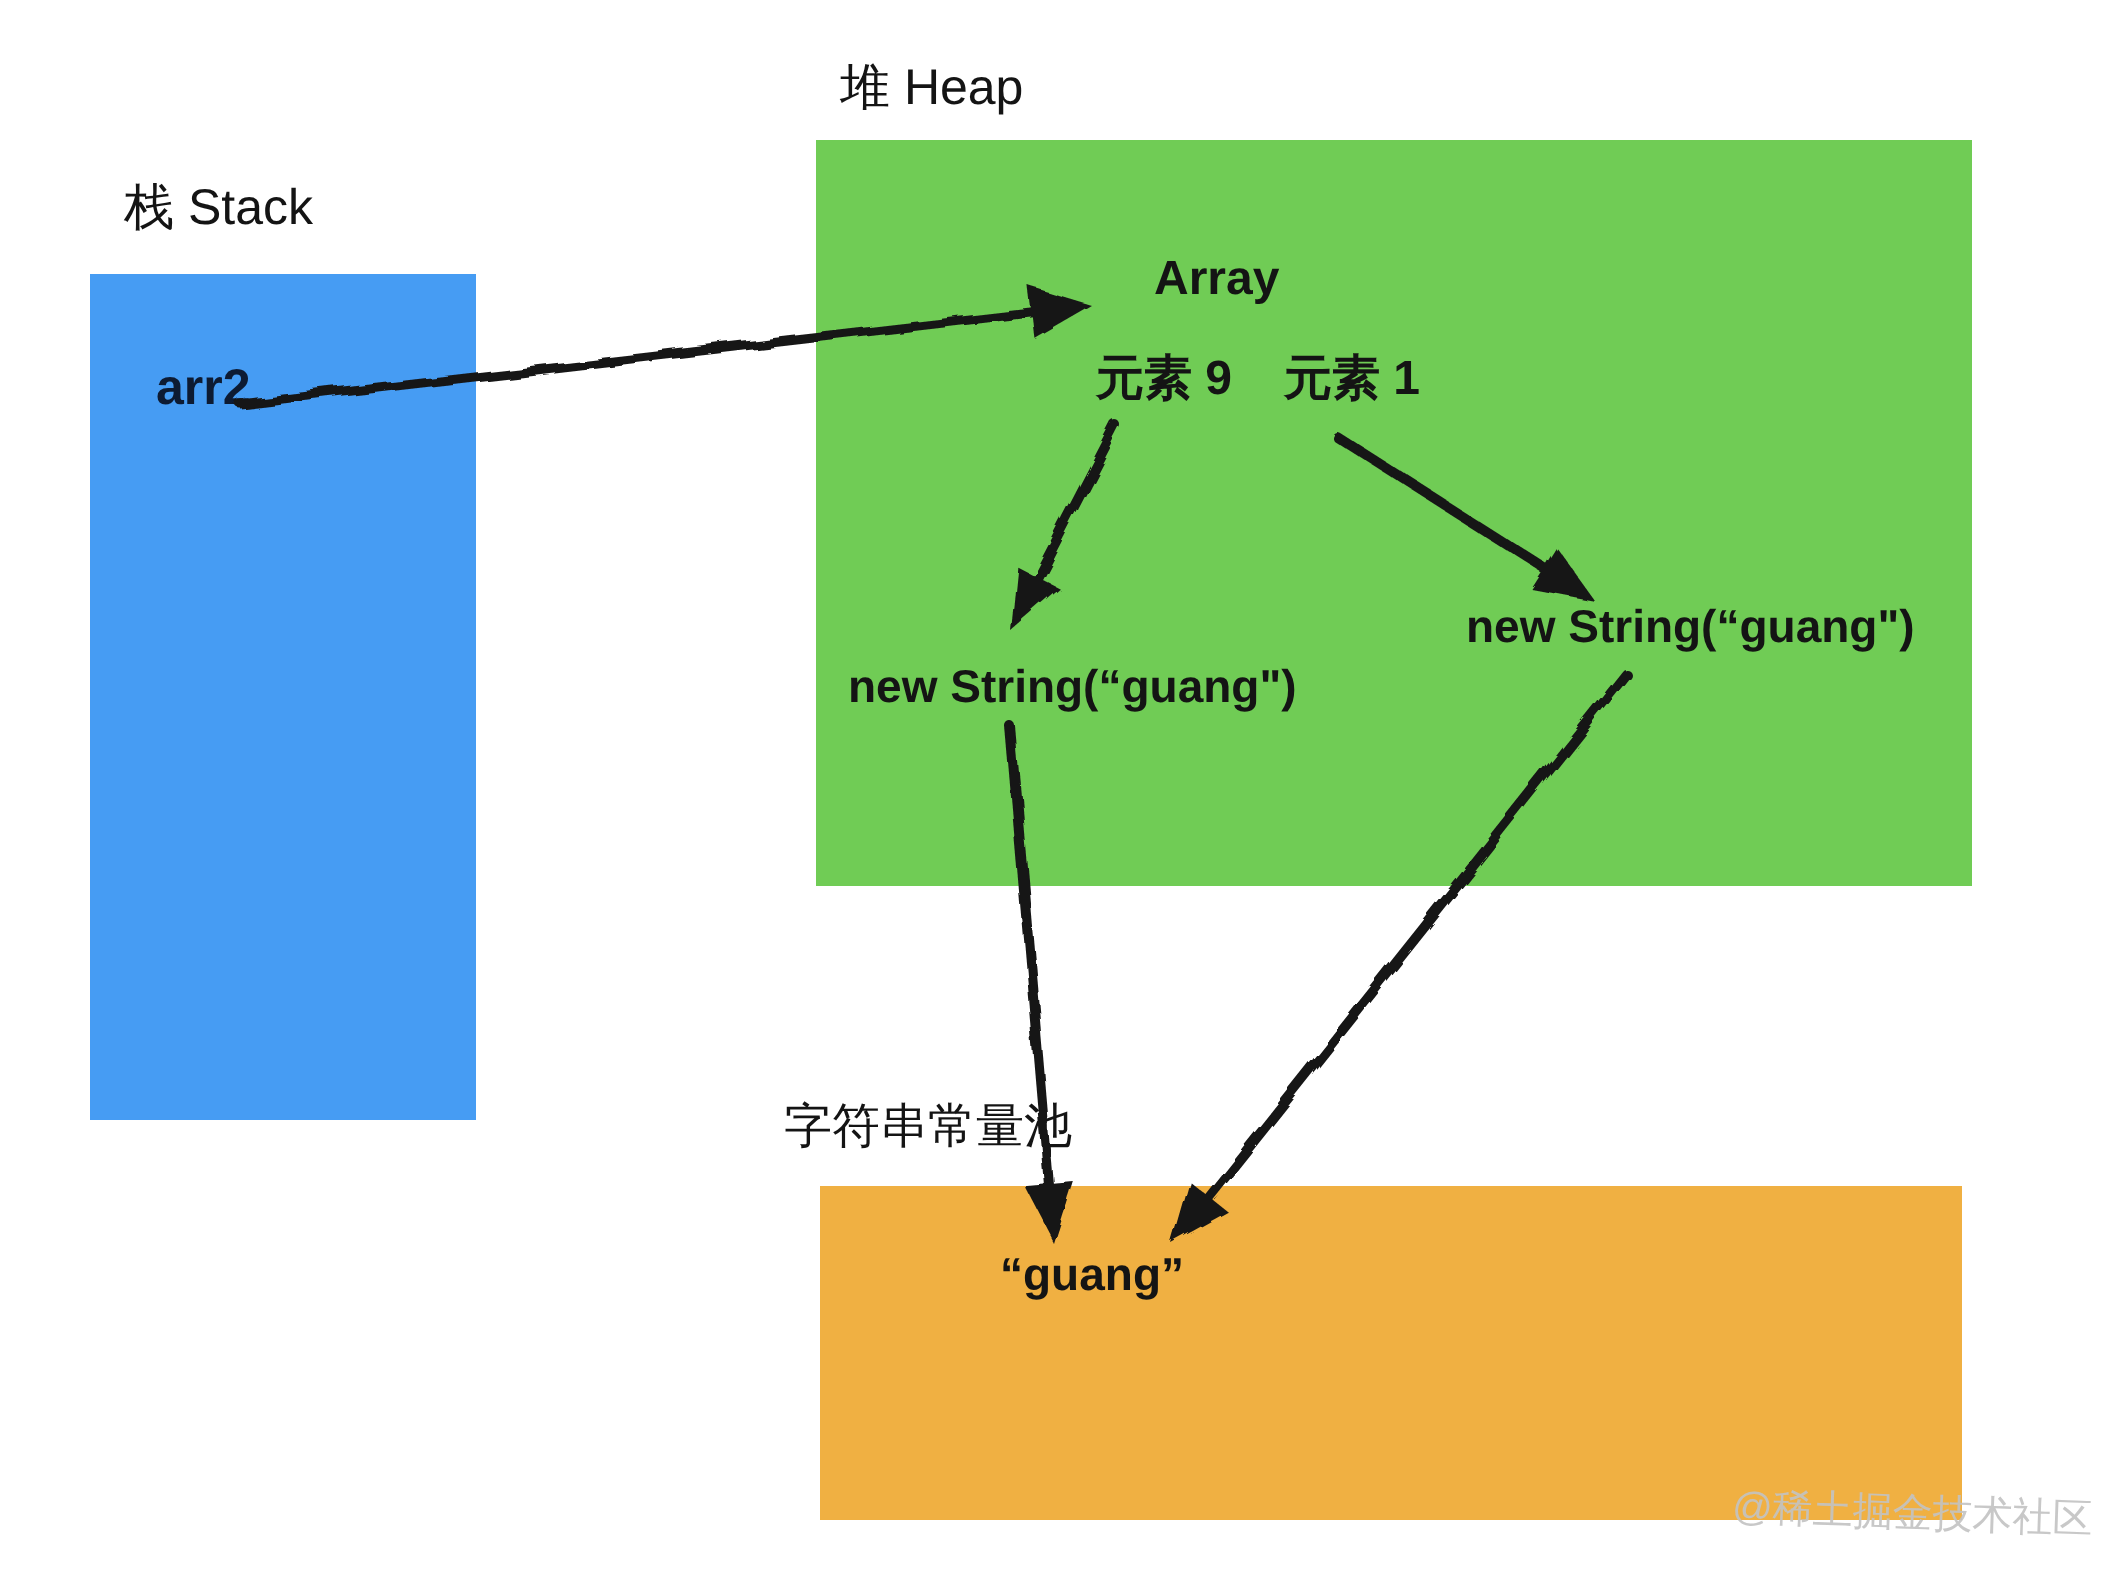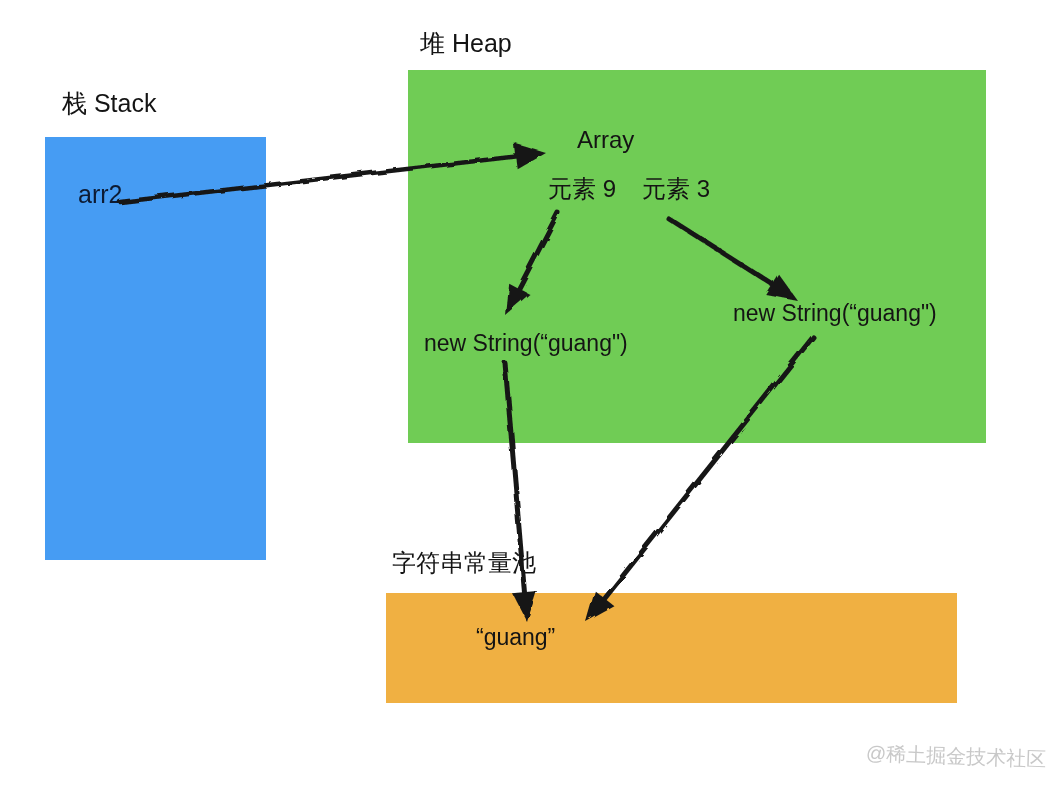--- a/index.html
+++ b/index.html
@@ -5,24 +5,24 @@
   html, body { margin: 0; padding: 0; background: #ffffff; }
   .canvas {
     position: relative;
     width: 1058px;
     height: 786px;
     background: #ffffff;
     overflow: hidden;
     font-family: "Liberation Sans", sans-serif;
     color: #141414;
   }
-  .box { position: absolute; }
-  .stack-box { left: 45px;  top: 137px; width: 221px; height: 423px; }
+  .box { position: absolute; font-weight: bold; }
+  .stack-box { left: 45px;  top: 137px; width: 193px; height: 423px; }
   .heap-box  { left: 408px; top: 70px;  width: 578px; height: 373px; }
-  .pool-box  { left: 386px; top: 593px; width: 571px; height: 110px; }
+  .pool-box  { left: 410px; top: 593px; width: 571px; height: 167px; }
 
   .label { position: absolute; font-size: 25px; color: #141414; white-space: nowrap; }
   .stack-title { left: 62px;  top: 87px;  }
   .heap-title  { left: 420px; top: 27px;  }
   .pool-title  { left: 392px; top: 547px; font-size: 24px; }
 
   .node { position: absolute; white-space: nowrap; color: #141414; }
   .stack-var   { left: 33px;  top: 43px;  font-size: 25px; }
   .array-label { left: 169px; top: 56px;  font-size: 24px; }
   .element1    { left: 140px; top: 103px; font-size: 24px; }
@@ -52,21 +52,21 @@
 
   <div class="label stack-title">栈 Stack</div>
   <div class="box stack-box" style="background: rgb(70, 156, 243);">
     <div class="node stack-var" style="color:#0d1b33;">arr2</div>
   </div>
 
   <div class="label heap-title">堆 Heap</div>
   <div class="box heap-box" style="background: rgb(112, 204, 85);">
     <div class="node array-label">Array</div>
     <div class="node element1">元素 9</div>
-    <div class="node element2">元素 3</div>
+    <div class="node element2">元素 1</div>
     <div class="node new-string-left">new String(“guang")</div>
     <div class="node new-string-right">new String(“guang")</div>
   </div>
 
   <div class="label pool-title">字符串常量池</div>
   <div class="box pool-box" style="background: rgb(240, 176, 66);">
     <div class="node pool-value">“guang”</div>
   </div>
 
   <svg id="arrows-svg" width="1058" height="786" viewBox="0 0 1058 786" xmlns="http://www.w3.org/2000/svg">

